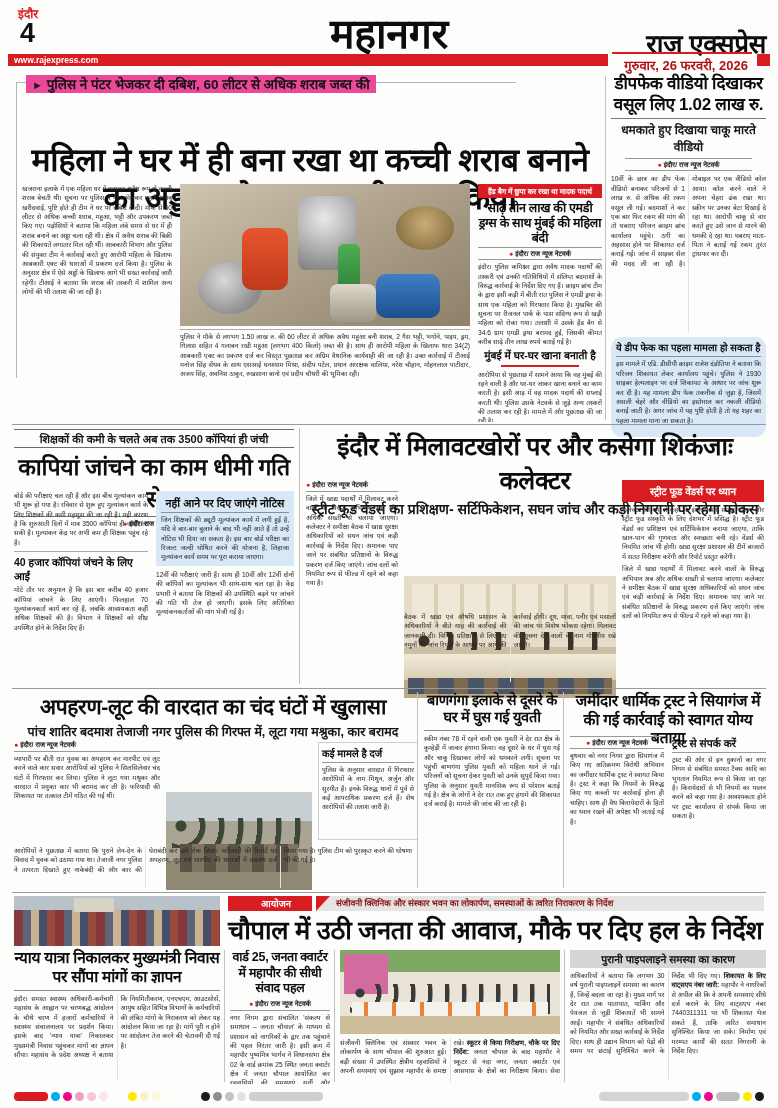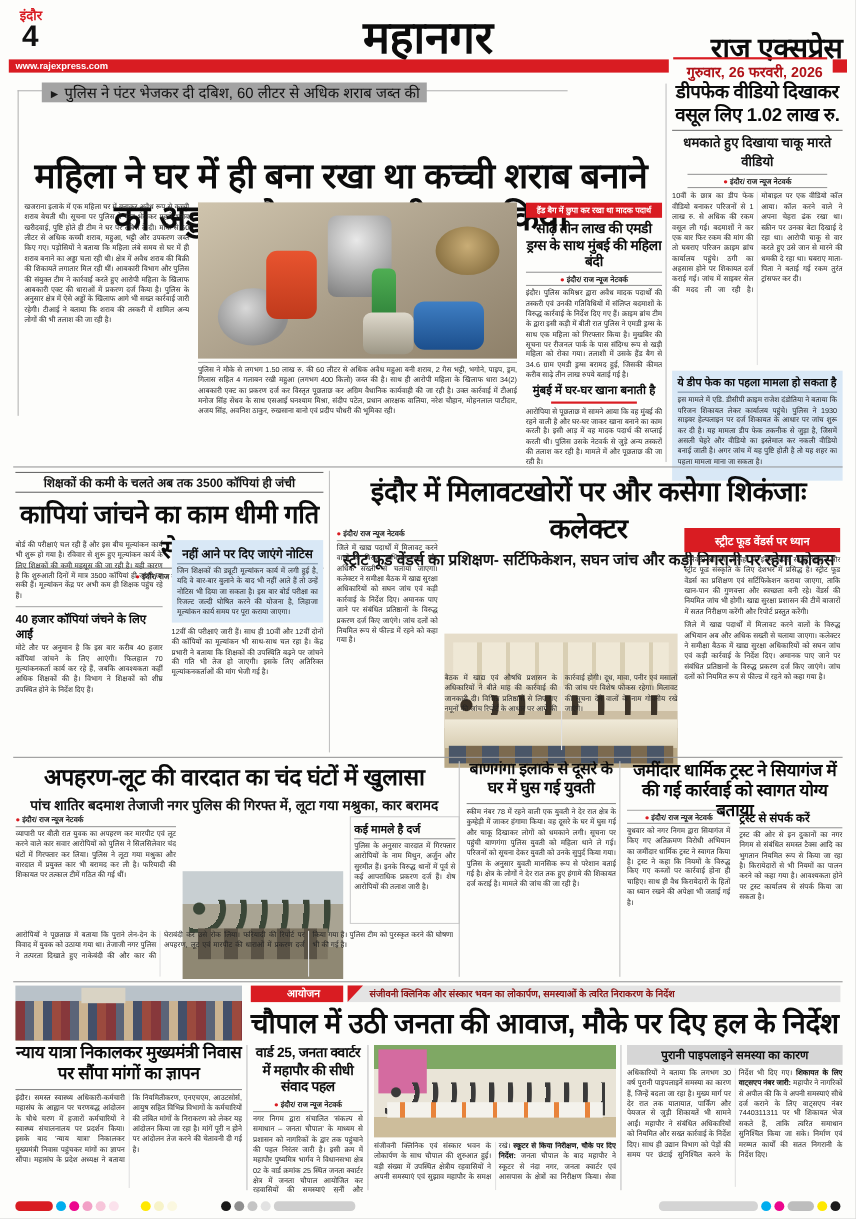--- a/index.html
+++ b/index.html
@@ -38,21 +38,21 @@
       <span style="display:block;color:#fff;font-size:8.5px;font-weight:700;line-height:12px;padding-left:6px;">www.rajexpress.com</span>
     </div>
     <div class="abs" style="left:604px;right:18px;top:48px;height:1.5px;background:#d91c22;"></div>
     <div class="abs" style="left:604px;top:52px;width:136px;text-align:right;font-size:13px;font-weight:700;color:#b01218;">गुरुवार, 26 फरवरी, 2026</div>
     <div class="abs" style="right:0;top:50px;width:13px;height:12px;background:#d91c22;"></div>
   </div>
 
   <div class="abs" style="left:14px;top:72px;width:588px;height:350px;">
     <div class="abs" style="left:2px;top:10px;width:1px;height:296px;background:#b5b5b5;"></div>
     <div class="abs" style="left:2px;top:10px;width:500px;height:1px;background:#b5b5b5;"></div>
-    <div class="abs" style="left:24px;top:3px;font-size:13.5px;font-weight:400;color:#111;background:#a3a3a3;padding:0 6px;">
+    <div class="abs" style="left:12px;top:3px;font-size:13.5px;font-weight:700;color:#111;background:#ec4899;padding:0 6px;">
       <span style="color:#1a1a1a;font-size:11px;">►</span>
       <span>पुलिस ने पंटर भेजकर दी दबिश, 60 लीटर से अधिक शराब जब्त की</span>
     </div>
     <div class="abs hl" style="left:6px;right:2px;top:22px;font-size:32px;line-height:1.18;text-align:center;margin-top:48px;">महिला ने घर में ही बना रखा था कच्ची शराब बनाने का अड्डा, अवैध महुआ भी जब्त किया</div>
 
     <div class="abs t" style="left:8px;top:112px;width:150px;height:234px;overflow:hidden;">खजराना इलाके में एक महिला घर में बनाकर अवैध रूप से कच्ची शराब बेचती थी। सूचना पर पुलिस ने पंटर भेजकर पहले शराब खरीदवाई, पुष्टि होते ही टीम ने घर पर दबिश दे दी। मौके से 60 लीटर से अधिक कच्ची शराब, महुआ, भट्टी और उपकरण जब्त किए गए। पड़ोसियों ने बताया कि महिला लंबे समय से घर में ही शराब बनाने का अड्डा चला रही थी। क्षेत्र में अवैध शराब की बिक्री की शिकायतें लगातार मिल रही थीं। आबकारी विभाग और पुलिस की संयुक्त टीम ने कार्रवाई करते हुए आरोपी महिला के खिलाफ आबकारी एक्ट की धाराओं में प्रकरण दर्ज किया है। पुलिस के अनुसार क्षेत्र में ऐसे अड्डों के खिलाफ आगे भी सख्त कार्रवाई जारी रहेगी। टीआई ने बताया कि शराब की तस्करी में शामिल अन्य लोगों की भी तलाश की जा रही है।</div>
 
     <div class="abs" style="left:166px;top:112px;width:290px;height:236px;">
       <div class="photo" style="width:290px;height:142px;background:linear-gradient(150deg,#cfc4ad,#a99d88 55%,#8e8069);">
         <div class="blob" style="left:18px;top:78px;width:64px;height:52px;background:radial-gradient(circle at 40% 35%,#d9d9d9,#8d8d8d 70%);"></div>
@@ -84,21 +84,21 @@
   <div class="abs" style="left:611px;top:74px;width:155px;height:348px;">
     <div class="hl" style="font-size:17px;line-height:1.22;text-align:center;">डीपफेक वीडियो दिखाकर वसूल लिए 1.02 लाख रु.</div>
     <div style="border-top:1px solid #777;margin:3px 0 2px;"></div>
     <div style="font-size:12px;font-weight:700;text-align:center;color:#161616;">धमकाते हुए दिखाया चाकू मारते वीडियो</div>
     <div class="byline" style="text-align:center;border-top:1px solid #999;border-bottom:1px solid #999;padding:1px 0;margin:3px 14px;"><span class="bdot">●</span> <span>इंदौर/ राज न्यूज नेटवर्क</span></div>
     <div class="t cols2" style="height:158px;overflow:hidden;">
       <span>10वीं के छात्र का डीप फेक वीडियो बनाकर परिजनों से 1 लाख रु. से अधिक की रकम वसूल ली गई। बदमाशों ने कर एक बार फिर रकम की मांग की तो घबराए परिजन क्राइम ब्रांच कार्यालय पहुंचे। ठगी का अहसास होने पर शिकायत दर्ज कराई गई। जांच में साइबर सेल की मदद ली जा रही है।</span>
       <span> </span>
       <span>मोबाइल पर एक वीडियो कॉल आया। कॉल करने वाले ने अपना चेहरा ढंक रखा था। स्क्रीन पर उनका बेटा दिखाई दे रहा था। आरोपी चाकू से वार करते हुए उसे जान से मारने की धमकी दे रहा था। घबराए माता-पिता ने बताई गई रकम तुरंत ट्रांसफर कर दी।</span>
     </div>
-    <div class="bluebox" style="margin-top:5px;">
+    <div class="bluebox" style="margin-top:5px;border-radius:11px;">
       <div class="boxtitle" style="font-size:9.8px;border-bottom:1px solid #7d93a8;padding-bottom:2px;margin-bottom:2px;">ये डीप फेक का पहला मामला हो सकता है</div>
       <div class="t" style="height:74px;overflow:hidden;">इस मामले में एडि. डीसीपी क्राइम राजेश दंडोतिया ने बताया कि परिजन शिकायत लेकर कार्यालय पहुंचे। पुलिस ने 1930 साइबर हेल्पलाइन पर दर्ज शिकायत के आधार पर जांच शुरू कर दी है। यह मामला डीप फेक तकनीक से जुड़ा है, जिसमें असली चेहरे और वीडियो का इस्तेमाल कर नकली वीडियो बनाई जाती है। अगर जांच में यह पुष्टि होती है तो यह शहर का पहला मामला माना जा सकता है।</div>
     </div>
   </div>
 
   <div class="hline" style="top:424px;"></div>
 
   <div class="abs" style="left:14px;top:429px;width:280px;height:254px;">
     <div class="kicker-rule" style="font-size:11px;font-weight:700;text-align:center;padding:1px 0;">शिक्षकों की कमी के चलते अब तक 3500 कॉपियां ही जंची</div>
     <div class="hl" style="font-size:23px;text-align:center;margin:2px 0;">कापियां जांचने का काम धीमी गति से</div>

